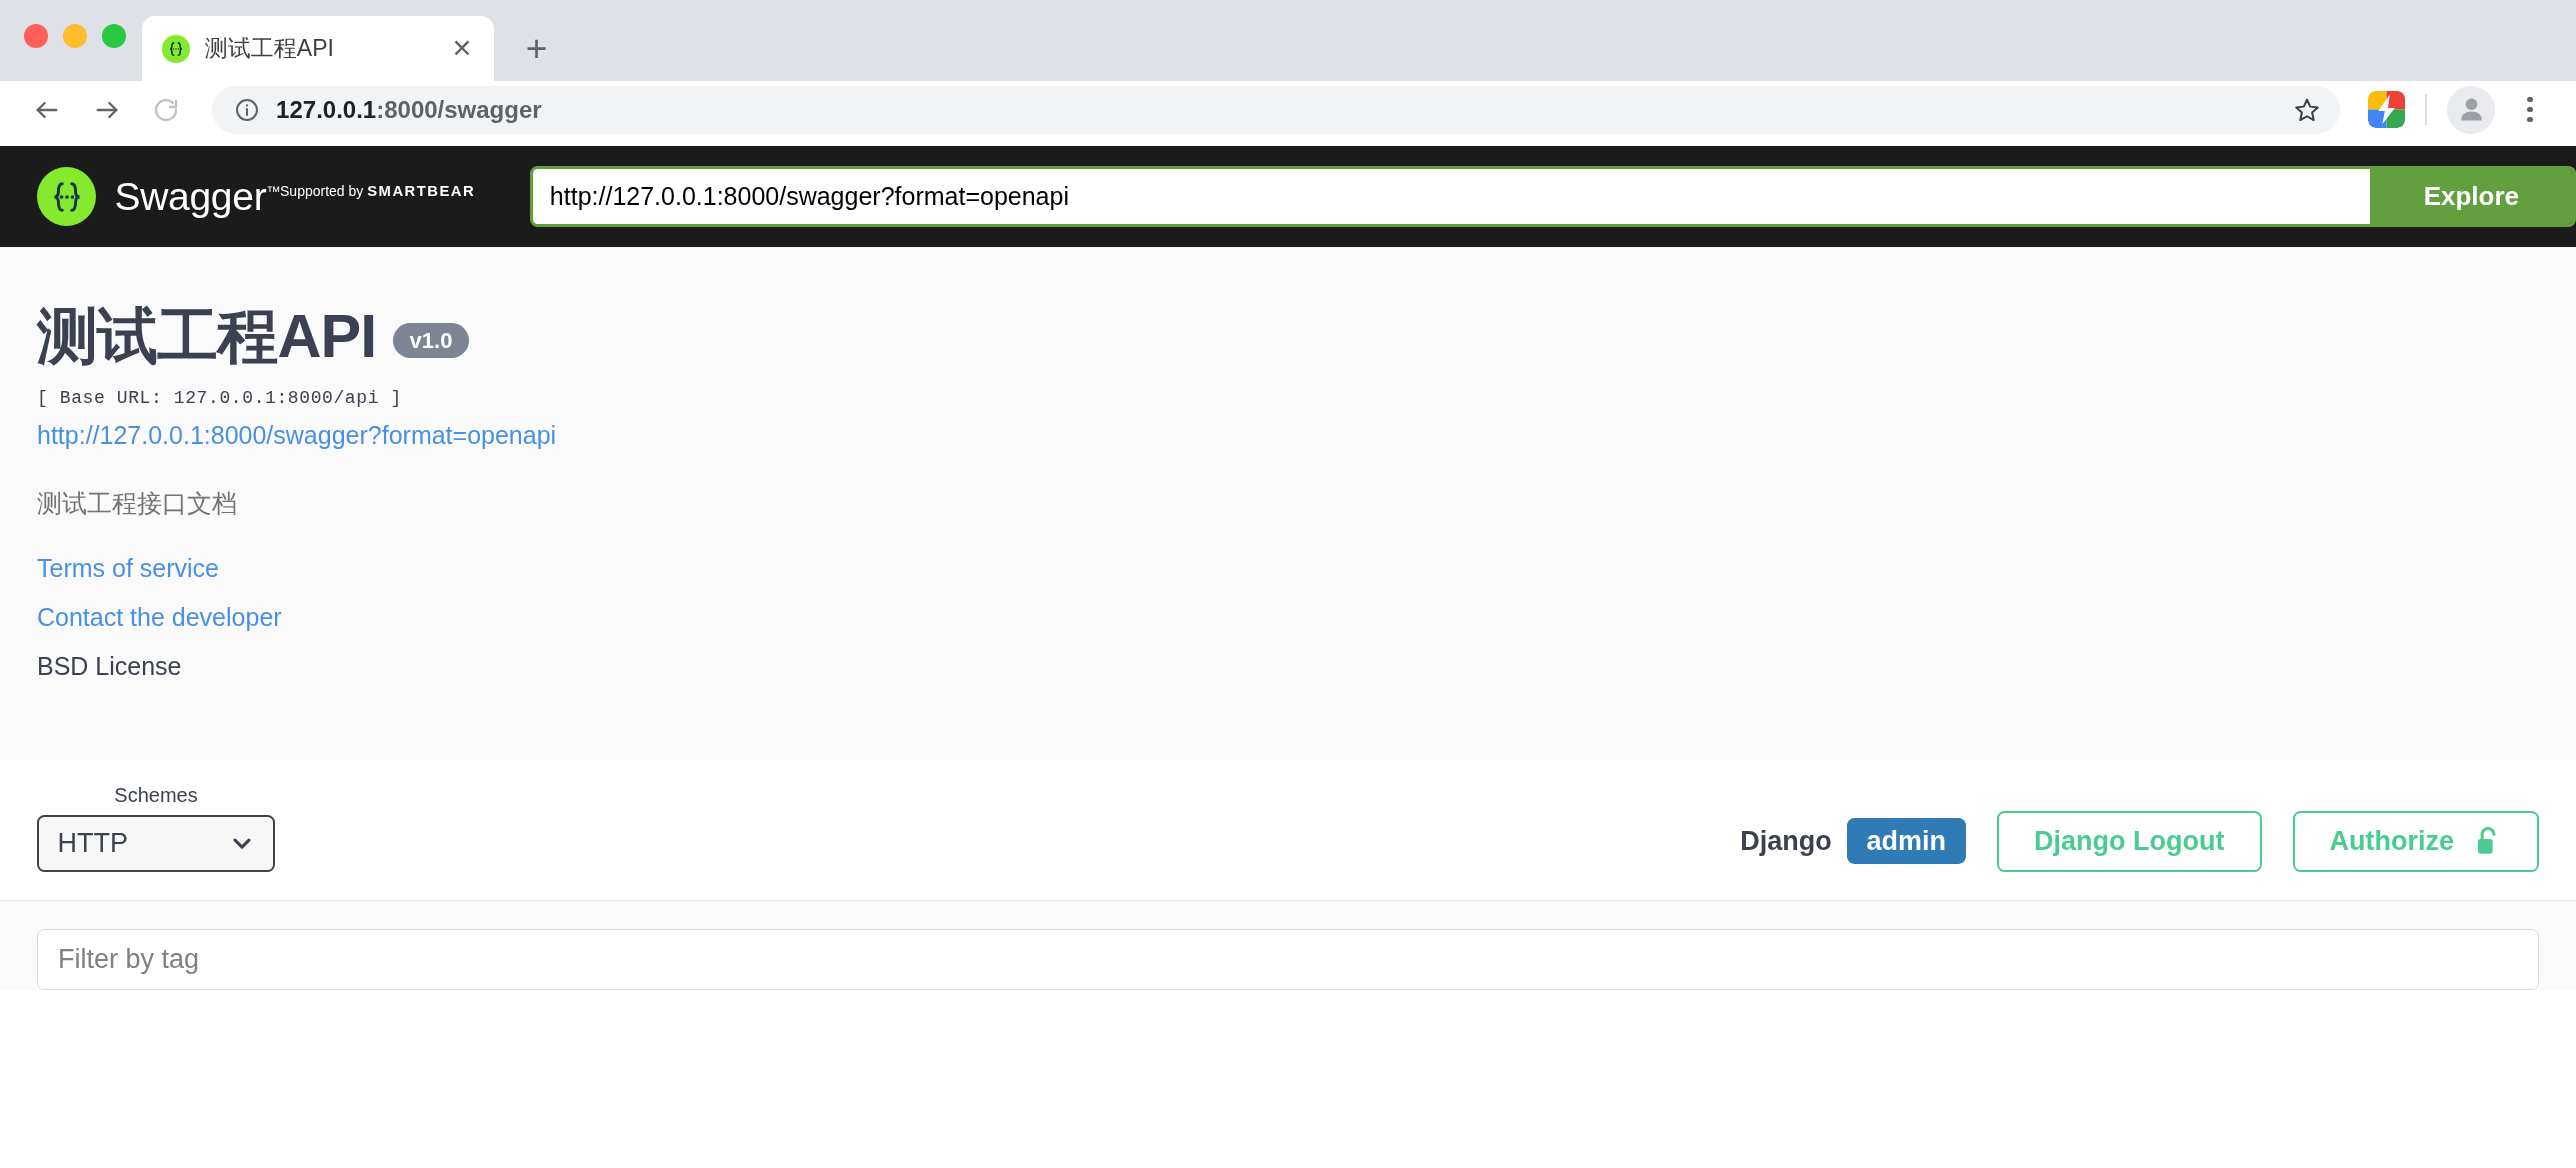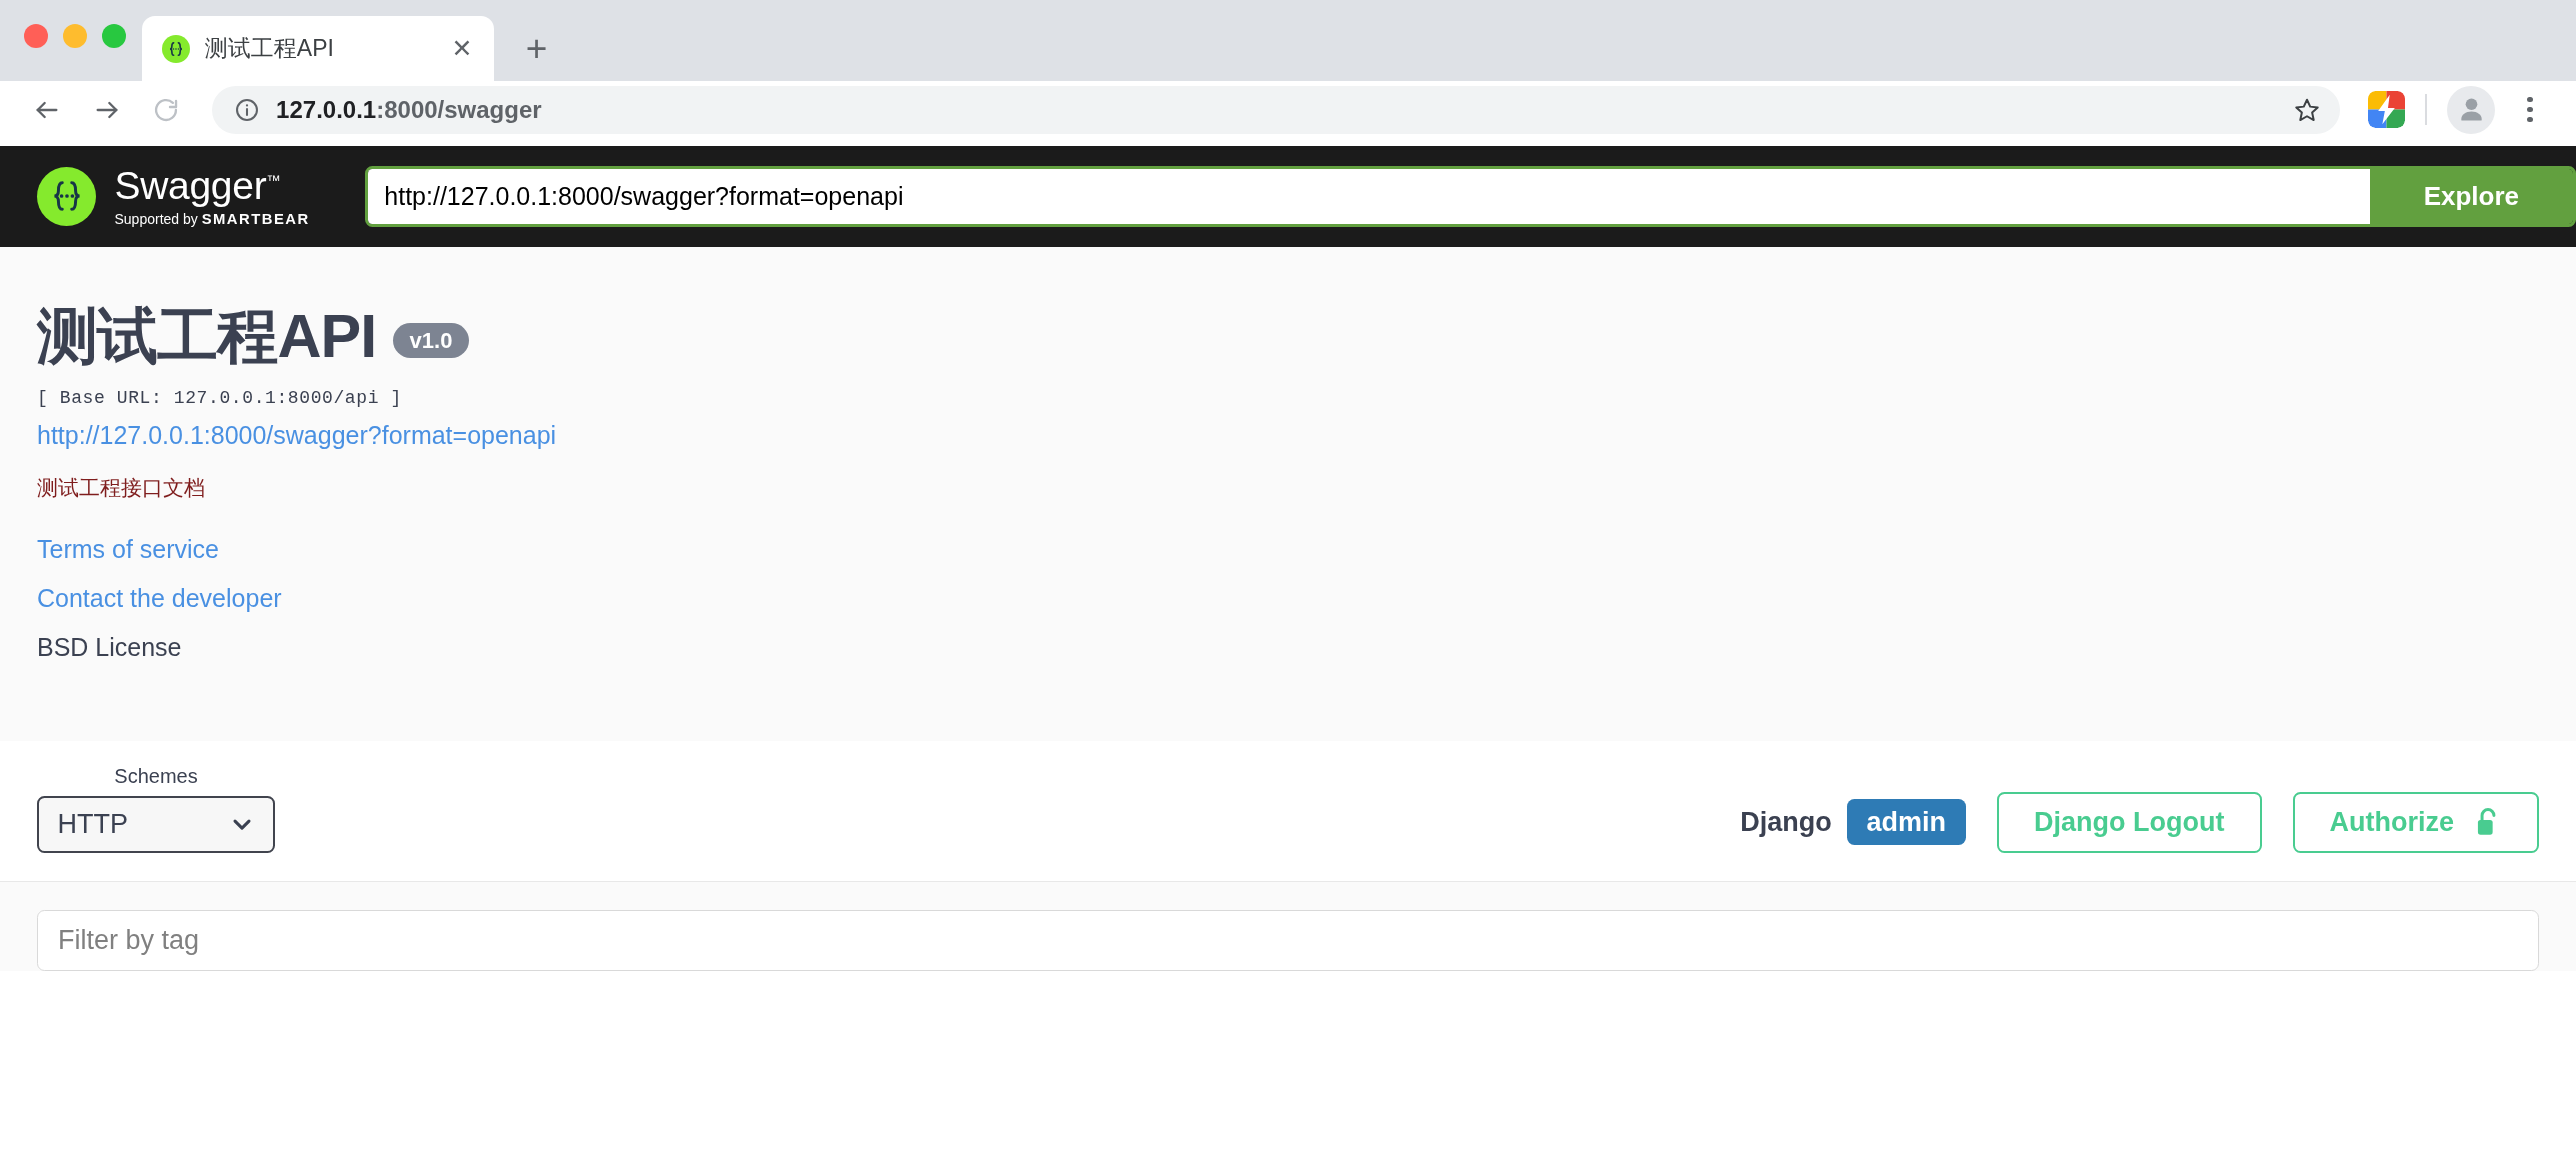--- a/index.html
+++ b/index.html
@@ -137,21 +137,21 @@
     display: flex; align-items: center;
     padding: 0 0 0 37px;
   }
   .sw-logo-link { display: flex; align-items: center; gap: 18.5px; }
   .sw-logo-mark {
     width: 59px; height: 59px; border-radius: 50%;
     background: #85ea2d;
     display: flex; align-items: center; justify-content: center;
   }
   .sw-logo-mark svg { width: 42px; height: 42px; }
-  .sw-wordmark { display: flex; flex-direction: column; justify-content: center; }
+  .sw-wordmark { display: flex; justify-content: center; }
   .sw-wordmark-main {
     color: #ffffff; font-size: 39px; font-weight: 400; line-height: 1;
     letter-spacing: -0.3px;
   }
   .sw-wordmark-main sup { font-size: 14px; vertical-align: super; }
   .sw-wordmark-sub {
     color: #ffffff; font-size: 14px; margin-top: 6.5px; line-height: 1; text-align: right;
   }
   .sw-wordmark-sub b { font-weight: 700; letter-spacing: 1.5px; font-size: 14.8px; }
 
@@ -204,21 +204,21 @@
   .sw-base-url {
     font-family: "Liberation Mono", monospace;
     font-size: 18px; color: #3b4151;
     margin-top: 20px; letter-spacing: 0.6px;
   }
   .sw-link {
     color: #4990e2; font-size: 25px;
     text-decoration: none; display: inline-block;
   }
   .sw-spec-link { margin-top: 13px; }
-  .sw-description { margin-top: 22px; font-size: 21px; color: #7f1d1d; line-height: 1.5; }
+  .sw-description { margin-top: 35px; font-size: 25px; color: #737373; line-height: 1.5; }
   .sw-meta-links { margin-top: 31px; display: flex; flex-direction: column; gap: 20px; }
   .sw-license { font-size: 25px; color: #3b4151; }
   .sw-info-spacer { height: 79px; }
 
   
   .sw-scheme-row {
     background: #ffffff;
     padding: 24px 37px 28px 37px;
     display: flex; align-items: flex-end; justify-content: space-between;
     border-bottom: 1.8px solid #e8e8e8;

